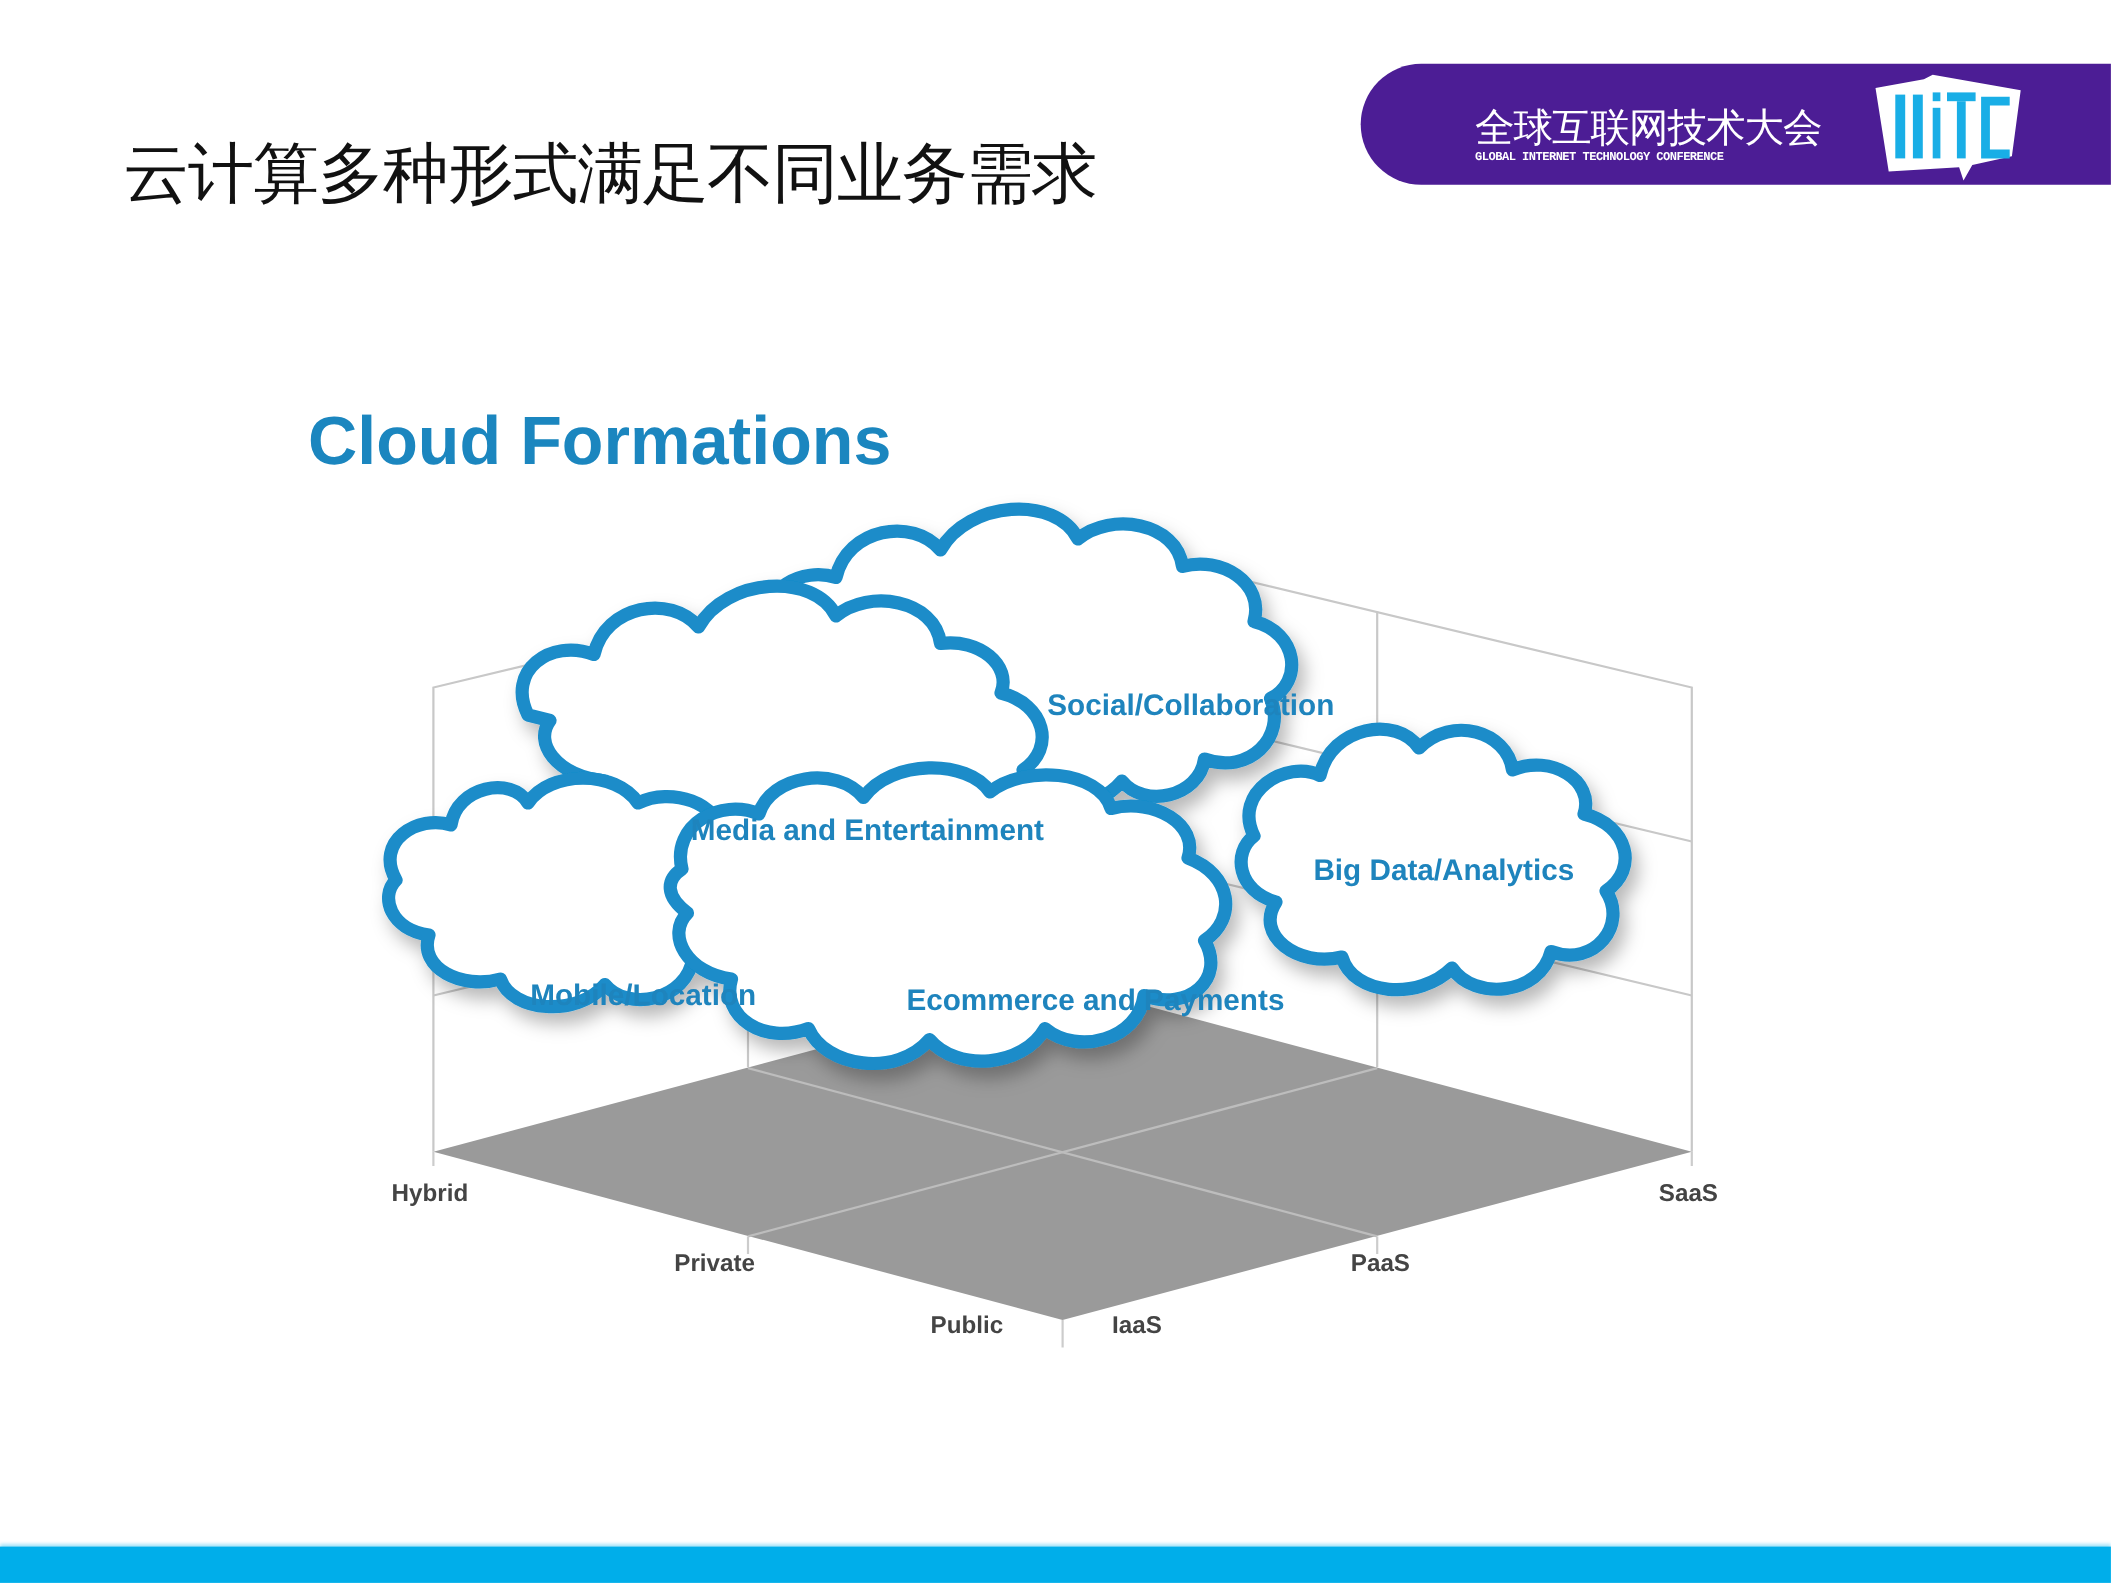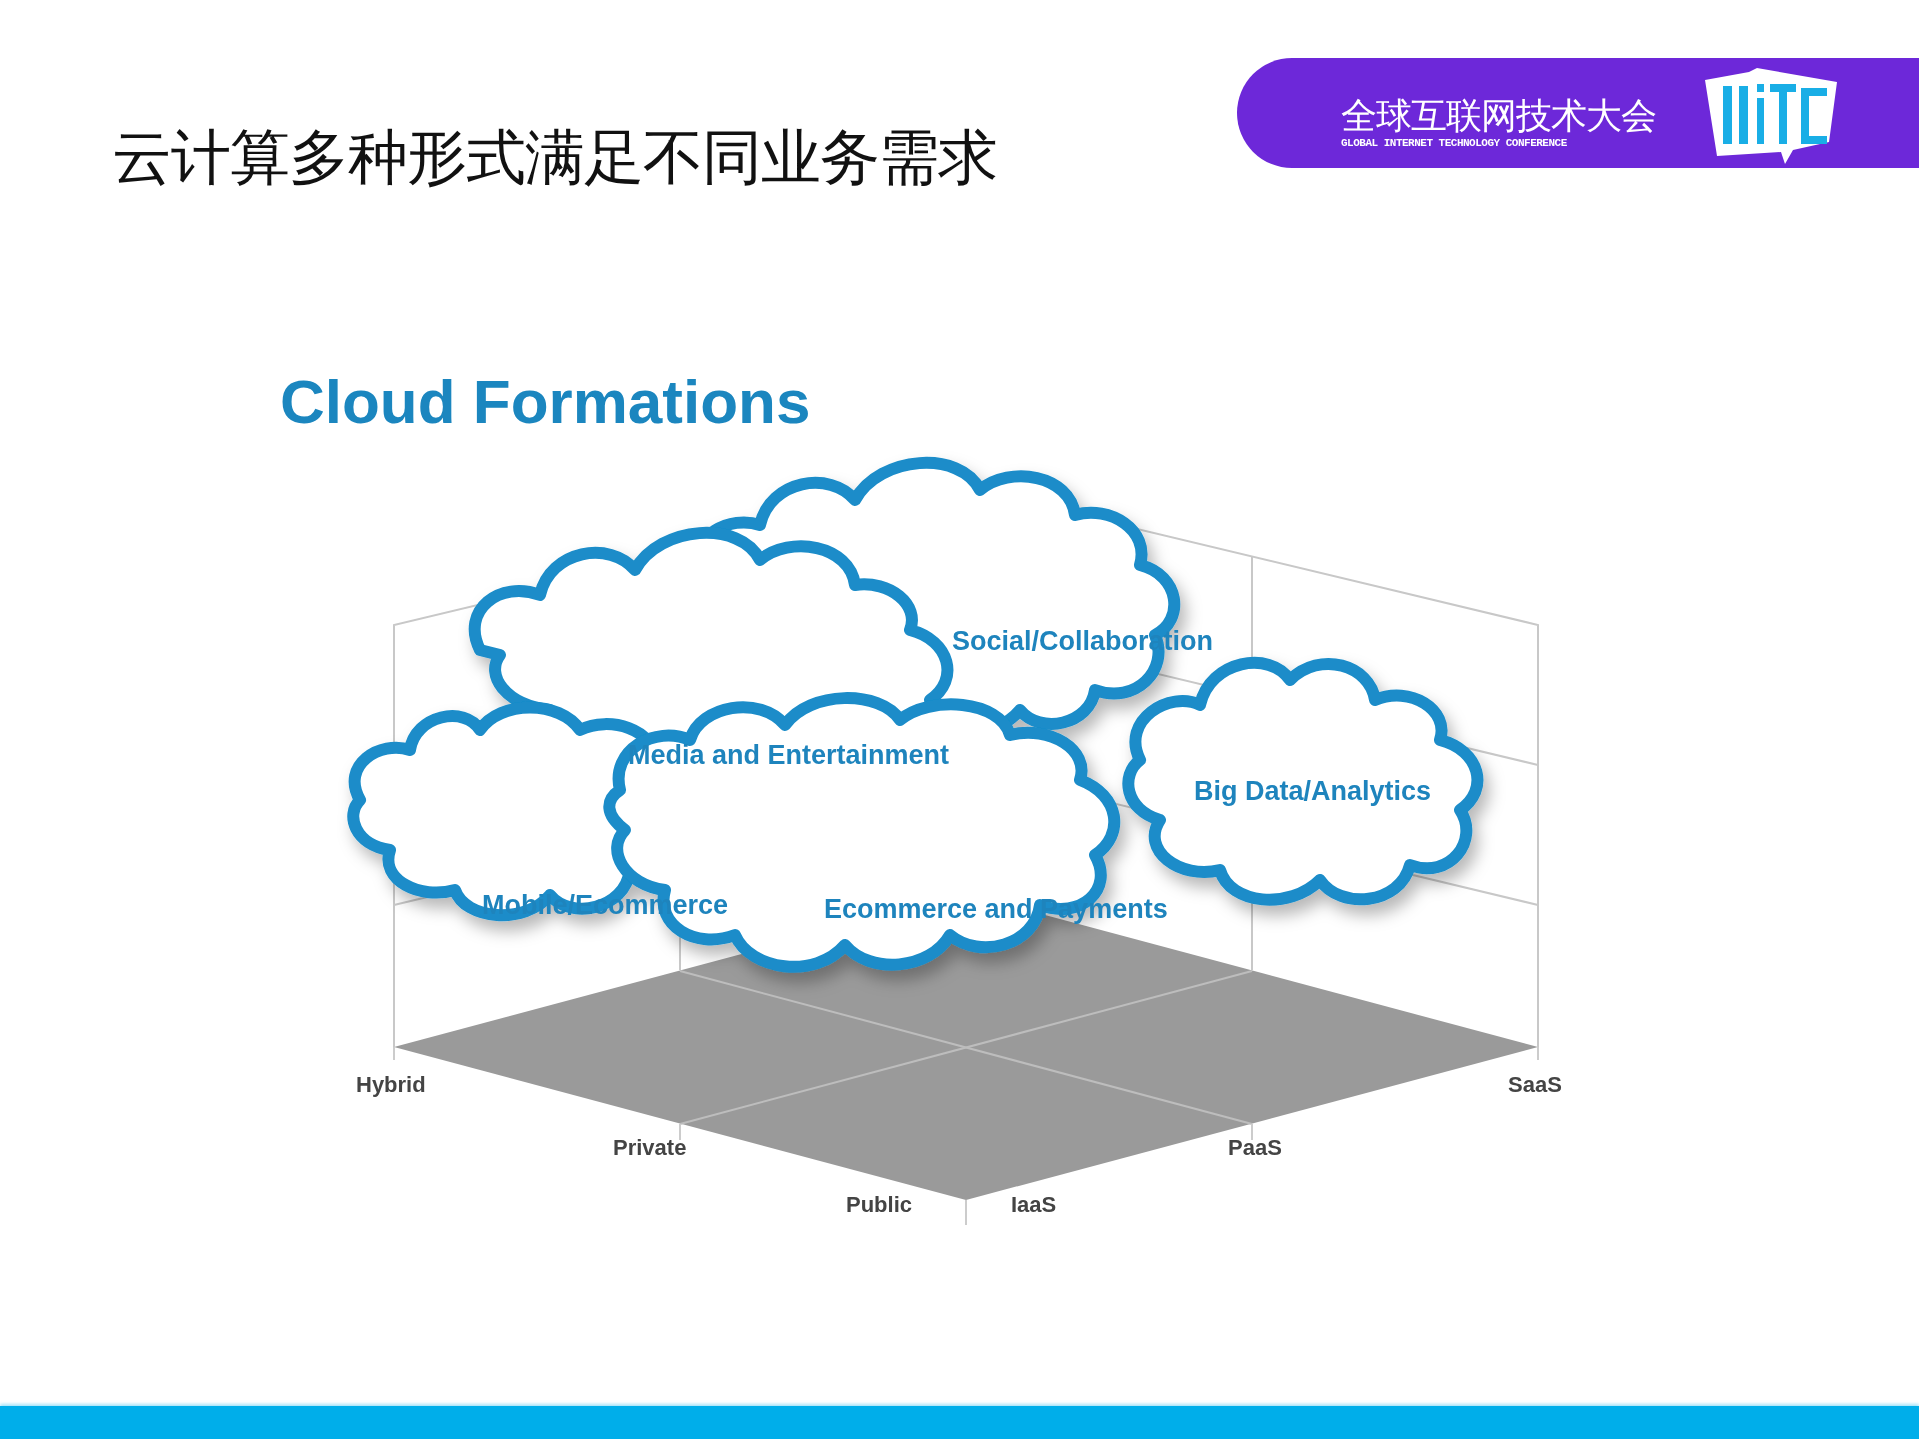--- a/index.html
+++ b/index.html
@@ -7,21 +7,21 @@
     width: 1919px; height: 1439px; position: relative; overflow: hidden;
     background: #ffffff; font-family: "Liberation Sans", "DejaVu Sans", sans-serif;
   }
   .slide-title {
     position: absolute; left: 112px; top: 118px;
     font-family: "DejaVu Sans", sans-serif; font-size: 60px; color: #111111;
     letter-spacing: -1px; white-space: nowrap;
   }
   .banner {
     position: absolute; left: 1237px; top: 58px; width: 682px; height: 110px;
-    background: #6d28d9; border-radius: 55px 0 0 55px;
+    background: #4c1d95; border-radius: 55px 0 0 55px;
   }
   .banner-cn {
     position: absolute; left: 104px; top: 34px; color: #ffffff;
     font-family: "DejaVu Sans", sans-serif; font-size: 36px; letter-spacing: -1px; white-space: nowrap;
   }
   .banner-en {
     position: absolute; left: 104px; top: 79px; color: #ffffff;
     font-family: Liberation Mono, monospace; font-size: 11px; font-weight: bold; letter-spacing: -0.5px; white-space: nowrap;
   }
   .logo {
@@ -113,21 +113,21 @@
 
       <path d="M340,470 C330,430 375,405 410,420 C420,385 480,375 505,405 C530,370 600,370 620,400 C650,375 720,380 730,415 C770,405 810,430 800,460 C840,475 845,515 815,535 C835,570 800,600 760,585 C755,625 700,640 670,615 C650,650 590,655 565,625 C535,660 470,650 455,615 C415,630 375,605 385,570 C345,565 325,530 345,510 C325,495 325,480 340,470 Z"></path>
     </g>
   </svg>
 
   <div class="diagram-title">Cloud Formations</div>
 
   <div class="cloud-label" style="left:672px;top:306px">Social/Collaboration</div>
   <div class="cloud-label" style="left:914px;top:456px">Big Data/Analytics</div>
   <div class="cloud-label" style="left:348px;top:420px">Media and Entertainment</div>
-  <div class="cloud-label" style="left:202px;top:570px">Mobile/Ecommerce</div>
+  <div class="cloud-label" style="left:202px;top:570px">Mobile/Location</div>
   <div class="cloud-label" style="left:544px;top:574px">Ecommerce and Payments</div>
 
   <div class="axis-label" style="left:76px;top:752px">Hybrid</div>
   <div class="axis-label" style="left:333px;top:815px">Private</div>
   <div class="axis-label" style="left:566px;top:872px">Public</div>
   <div class="axis-label" style="left:731px;top:872px">IaaS</div>
   <div class="axis-label" style="left:948px;top:815px">PaaS</div>
   <div class="axis-label" style="left:1228px;top:752px">SaaS</div>
 </div>
 

